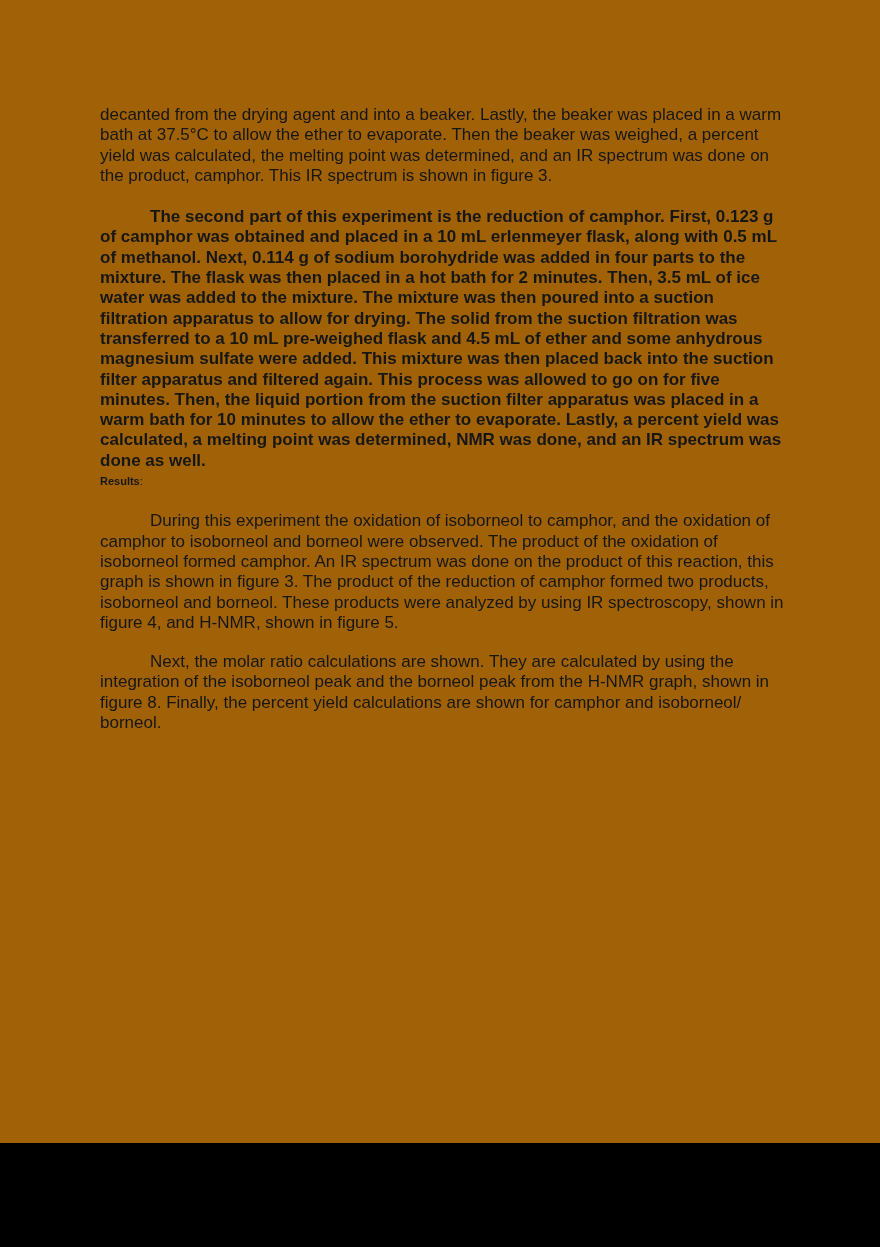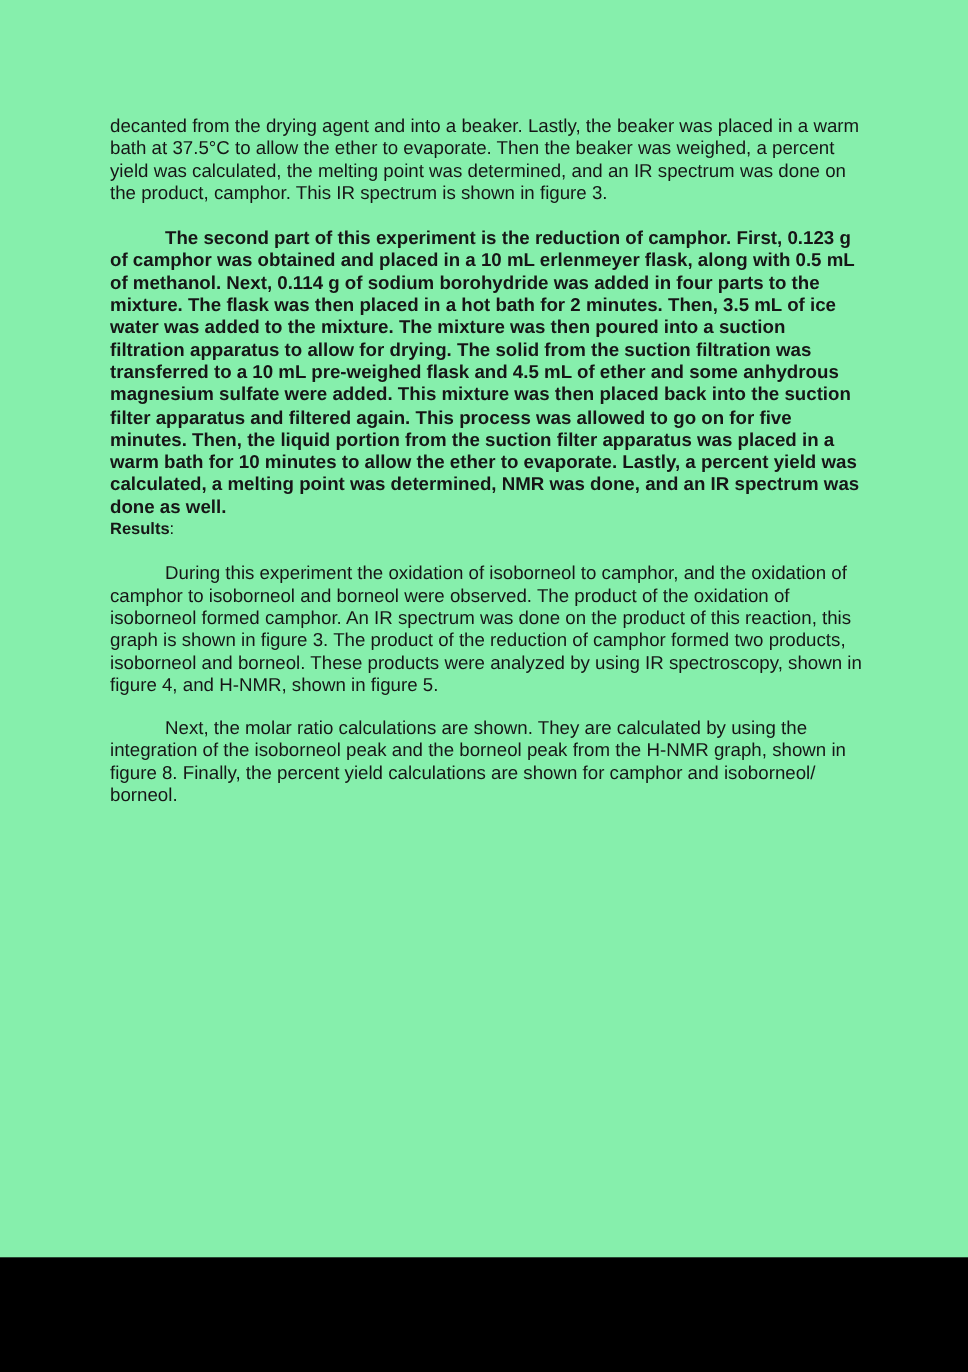--- a/index.html
+++ b/index.html
@@ -7,21 +7,21 @@
     margin: 0;
     padding: 0;
     width: 880px;
     height: 1247px;
     overflow: hidden;
   }
   .page {
     position: relative;
     width: 880px;
     height: 1247px;
-    background: #86efac;
+    background: #a16207;
     font-family: "Liberation Sans", "DejaVu Sans", sans-serif;
   }
   .content {
     position: absolute;
     left: 100px;
     top: 105px;
     width: 684px;
     color: #161616;
     font-size: 17px;
     line-height: 20.3px;
@@ -30,21 +30,21 @@
   .content p {
     margin: 0;
     padding: 0;
   }
   .indent {
     text-indent: 50px;
   }
   .para-2 { margin-top: 21px !important; font-weight: bold; }
   .results-heading {
     margin-top: 58px;
-    font-size: 15px;
+    font-size: 11px;
     line-height: 20.3px;
   }
   .results-heading .bold { font-weight: bold; }
   .para-3 { margin-top: 20px !important; }
   .para-4 { margin-top: 19px !important; }
   .bottom-bar {
     position: absolute;
     left: 0;
     top: 1143px;
     width: 880px;

